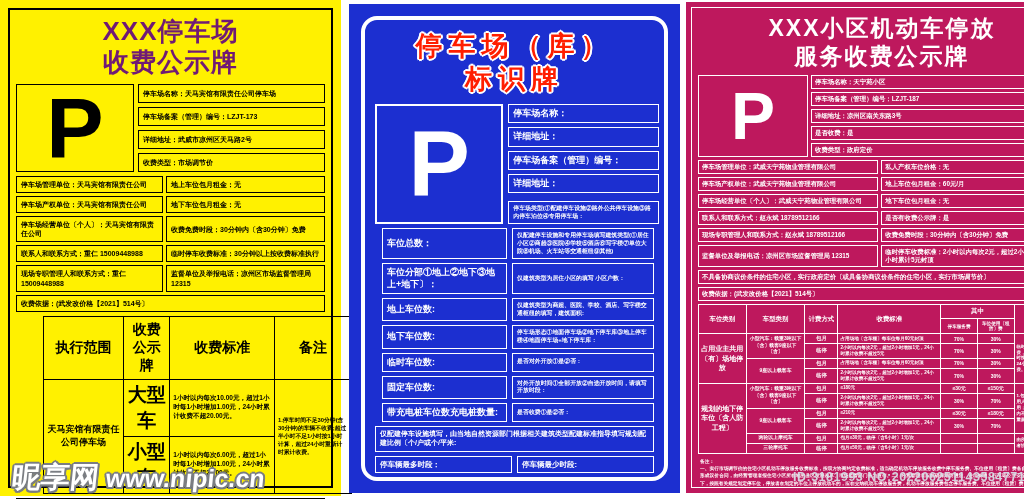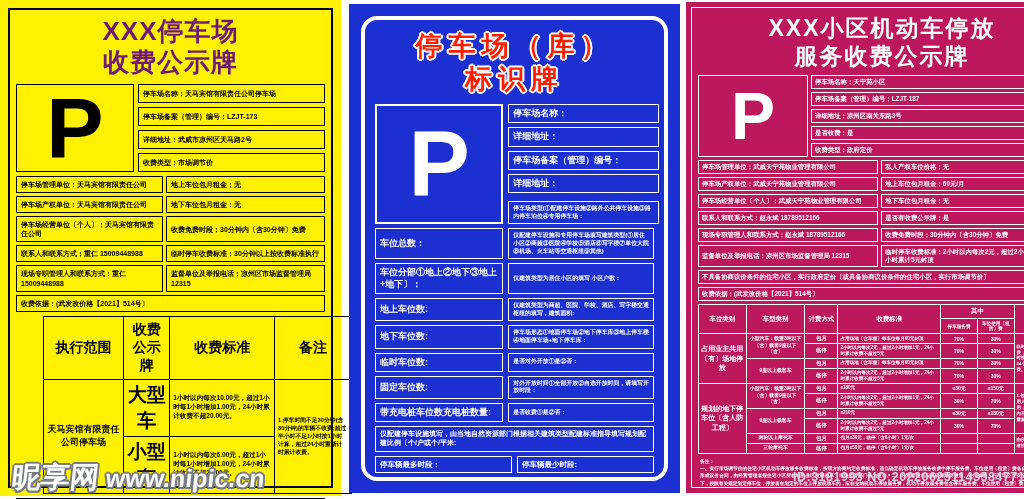--- a/index.html
+++ b/index.html
@@ -34,21 +34,21 @@
   .mp-frame{ position:absolute; left:12px; top:12px; right:12px; bottom:12px; border:4px solid #fff; border-radius:16px; padding:6px 10px; }
   .mp-title{ text-align:center; font-weight:bold; font-size:27px; line-height:33px; letter-spacing:6px; color:#FF1E00;
     text-shadow:-2px 0 0 #fff,2px 0 0 #fff,0 -2px 0 #fff,0 2px 0 #fff,-1.4px -1.4px 0 #fff,1.4px 1.4px 0 #fff,-1.4px 1.4px 0 #fff,1.4px -1.4px 0 #fff;
     margin-top:4px; }
   .mp-top{ display:grid; grid-template-columns:46% 54%; gap:5px; margin-top:8px; }
   .mp-pbox{ border:2px solid #fff; display:flex; align-items:center; justify-content:center; }
   .mp-p{ font-size:92px; font-weight:bold; color:#fff; line-height:1; }
   .mp-inforows{ display:grid; gap:4px; }
   .cellB{ border:1.4px solid #fff; color:#fff; font-weight:bold; padding:3px 4px; font-size:9px; line-height:1.25; display:flex; align-items:center; }
   .cellB.small{ font-size:5.9px; line-height:1.3; }
-  .mp-pairs{ display:grid; gap:4px; margin-top:4px; }
+  .mp-pairs{ display:grid; gap:4px; margin-top:4px;margin-left:7px; }
   .mp-pair{ display:grid; grid-template-columns:46% 1fr; gap:5px; }
   .mp-bottom{ margin-top:4px; }
   
   .panel-right{ position:absolute; left:686px; top:2px; width:392px; height:491px; background:#be185d; }
   .rp-frame{ position:absolute; left:5px; top:5px; right:5px; bottom:5px; border:1.5px solid #fff; padding:4px 6px; }
   .rp-title{ text-align:center; color:#fff; font-weight:bold; font-size:23px; line-height:28px; letter-spacing:2px; margin-top:2px; }
   .rp-top{ display:grid; grid-template-columns:110px 1fr; gap:3px; margin-top:5px; }
   .rp-pbox{ border:1.5px solid #fff; display:flex; align-items:center; justify-content:center; }
   .rp-p{ font-size:66px; font-weight:bold; color:#fff; line-height:1; }
   .rp-inforows{ display:grid; gap:3px; }

